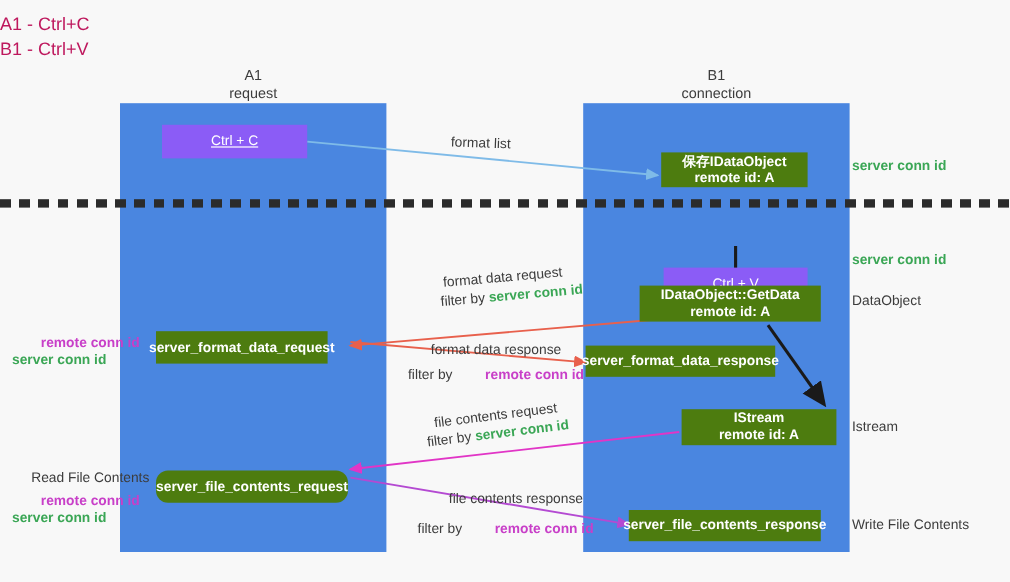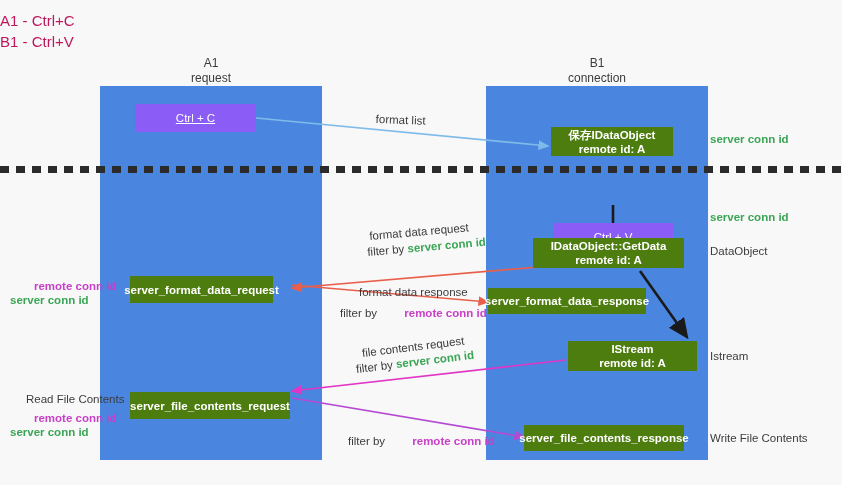--- a/index.html
+++ b/index.html
@@ -151,21 +151,21 @@
   <div class="dashline"></div>
 
   <div class="box box-green" style="left:135px; top:104px; width:121px; height:28px;">
     <span>Ctrl + C</span>
   </div>
 
   <div class="box box-orange" style="left:130px; top:276px; width:143px; height:27px;">
     <span>server_format_data_request</span>
   </div>
 
-  <div class="box box-orange" style="left:130px; top:392px; width:160px; height:27px;">
+  <div class="box box-orange" style="left:130px; top:392px; width:160px; height:27px;border-radius:10px;">
     <span>server_file_contents_request</span>
   </div>
 
   <div class="box box-orange" style="left:551px; top:127px; width:122px; height:29px;">
     <span>保存IDataObject</span>
     <span>remote id: A</span>
   </div>
 
   <div class="box box-green" style="left:553px; top:179px; width:120px; height:27px;margin-top:44px;">
     <span>Ctrl + V</span>
@@ -216,17 +216,18 @@
   <div class="flow-label" style="left:359px; top:284px;">format data response</div>
   <div class="flow-label" style="left:340px; top:305px;">
     <span>filter by </span><span class="magenta-txt">remote conn id</span>
   </div>
 
   <div class="flow-label rot-up" style="left:363px; top:345px; transform: rotate(-7deg);">file contents request</div>
   <div class="flow-label rot-up" style="left:357px; top:361px; transform: rotate(-7deg);">
     <span>filter by </span><span class="green-txt">server conn id</span>
   </div>
 
+  <div class="flow-label" style="left:374px; top:408px;">file contents response</div>
   <div class="flow-label" style="left:348px; top:433px;">
     <span>filter by </span><span class="magenta-txt">remote conn id</span>
   </div>
 
 </div>
 
 </body></html>

